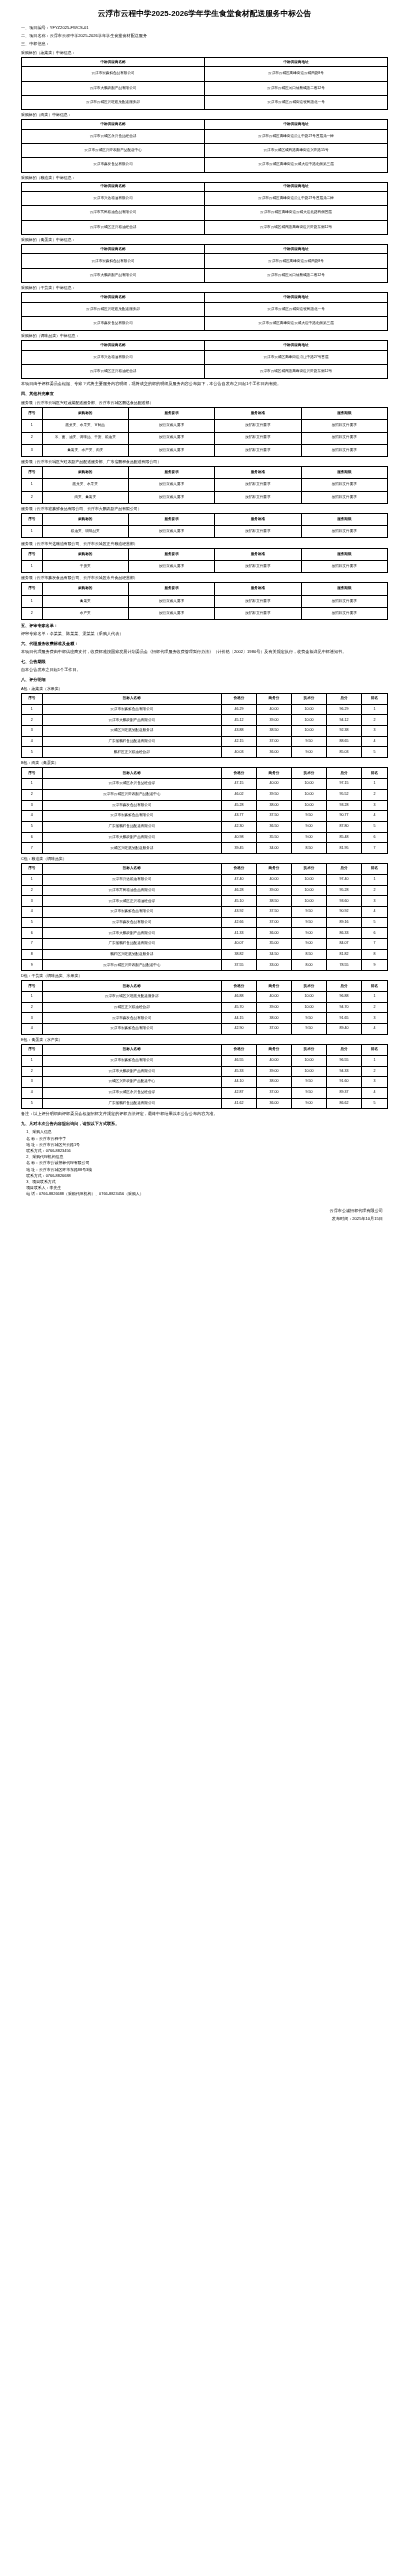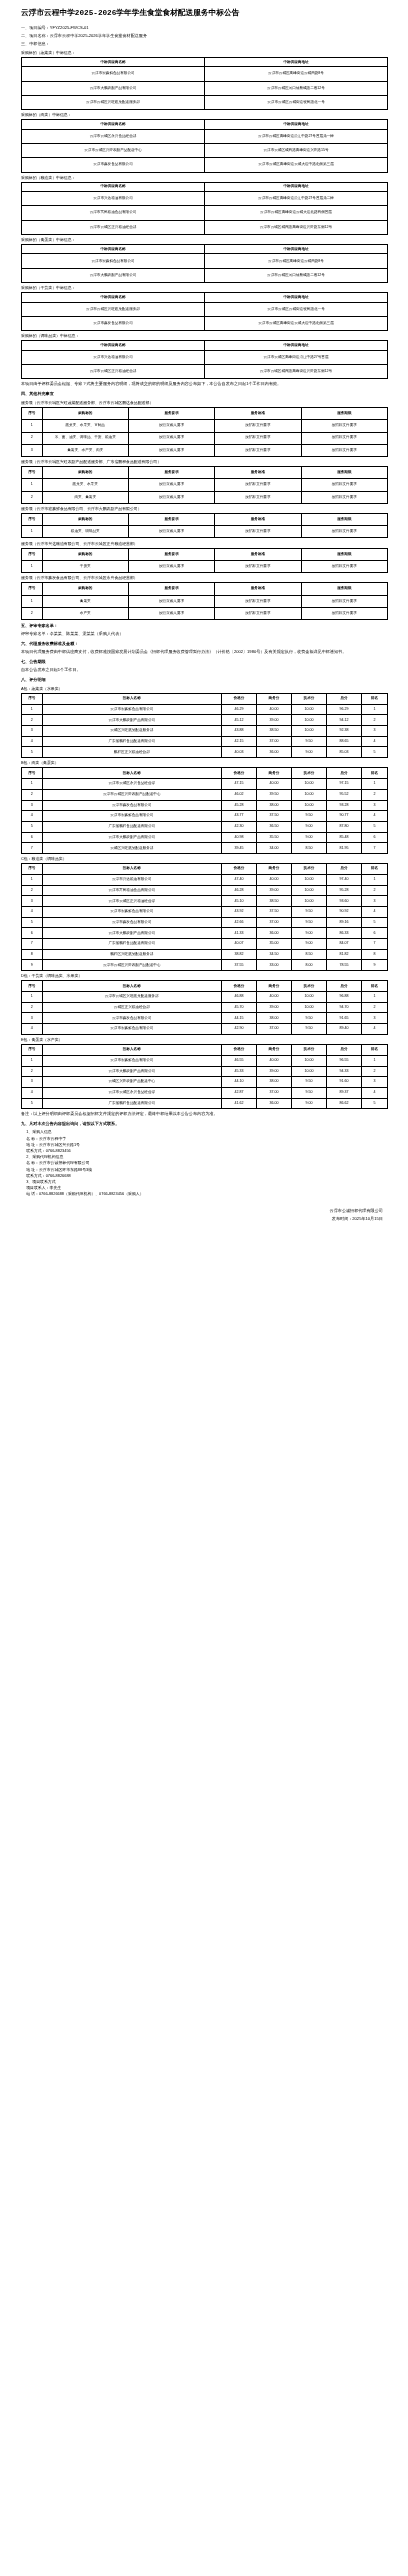--- a/index.html
+++ b/index.html
@@ -1,19 +1,19 @@
 <!DOCTYPE html>
 <html style="font-size:8.2px"><head>
 <meta charset="utf-8">
 <style>
   html,body{margin:0;padding:0;background:#ffffff;}
   body{font-family:"Liberation Sans","DejaVu Sans",sans-serif;color:#000;}
   .page{width:409px;margin:0 auto;padding:0 0 10.3px 0;box-sizing:border-box;}
   .doc{width:367px;margin:0 auto;}
-  h1.title{font-size:7.7px;line-height:11.3px;text-align:left;font-weight:bold;margin:8.2px 0 5.2px 0;font-family:Liberation Mono, monospace;}
+  h1.title{font-size:7.7px;line-height:11.3px;text-align:center;font-weight:bold;margin:8.2px 0 5.2px 0;font-family:Liberation Sans, sans-serif;}
   .para{font-size:4.1px;line-height:6.7px;margin:1.5px 0;text-align:justify;}
   .sec{font-size:4.1px;line-height:6.7px;font-weight:bold;margin:3.1px 0 1.5px 0;}
   .lbl{font-size:3.9px;line-height:6.2px;margin:2.1px 0 1px 0;}
   table{border-collapse:collapse;width:100%;margin:1px 0 2.1px 0;table-layout:fixed;}
   table td,table th{border:0.5px solid #000;font-size:3.6px;line-height:5.2px;padding:1.5px 1px;text-align:center;vertical-align:middle;word-break:break-all;}
   table th{font-weight:bold;background:#fff;}
   .tbl-pkg td{height:10.3px;}
   .tbl-srv td,.tbl-srv th{height:8.2px;}
   .tbl-score td,.tbl-score th{height:6.7px;}
   .narrow{width:17.5px;}

